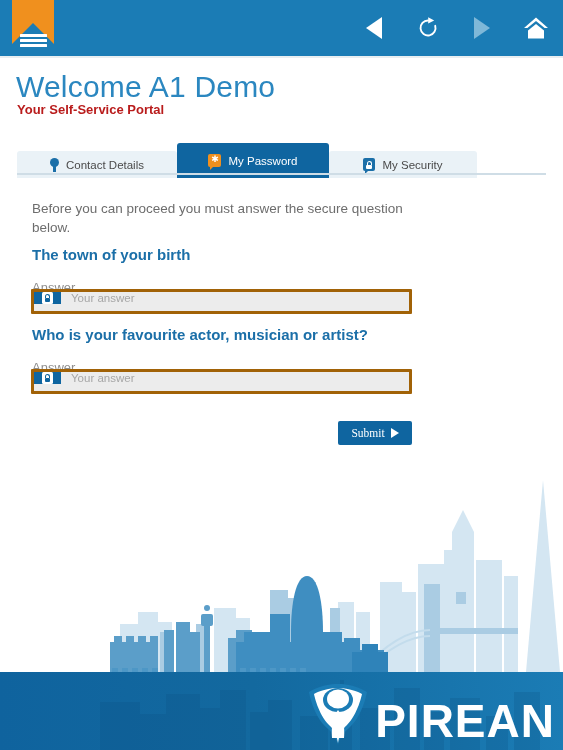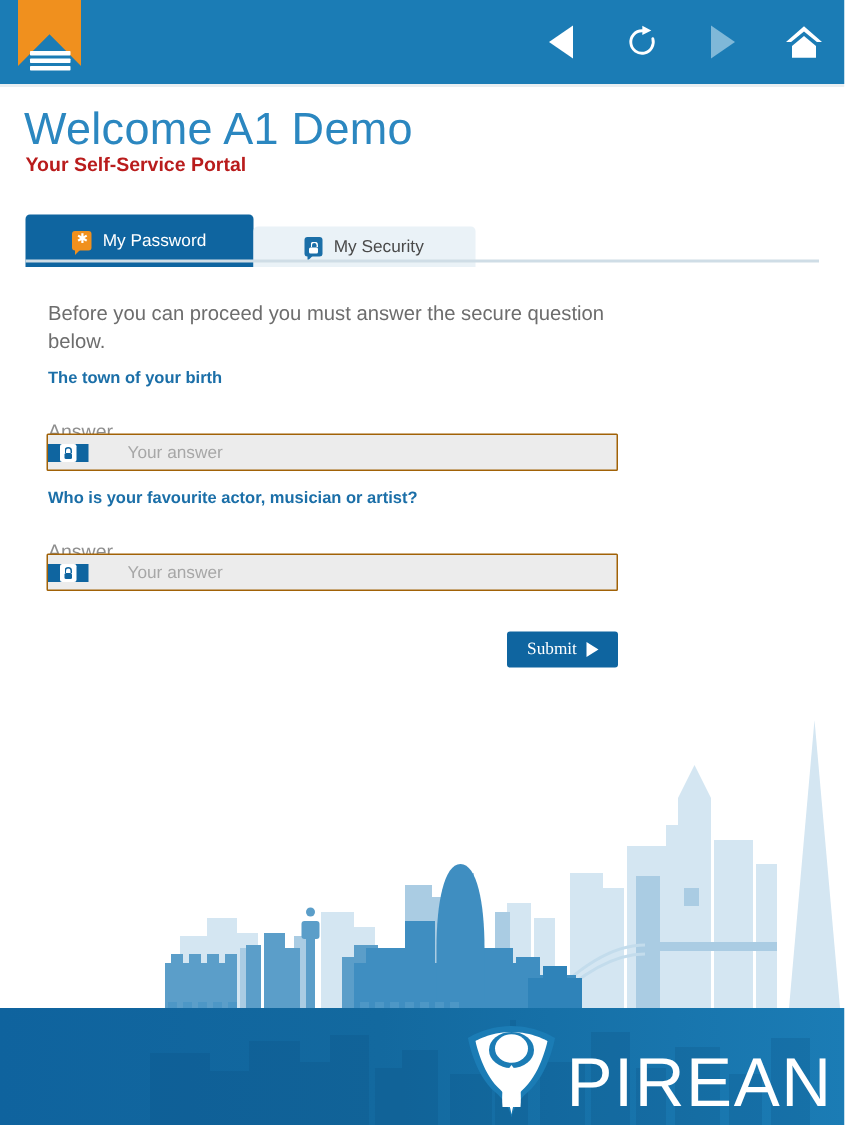--- a/index.html
+++ b/index.html
@@ -229,43 +229,42 @@
     left: 32px;
     top: 199px;
     width: 392px;
     font-size: 13.5px;
     color: #6d6d6d;
     line-height: 19px;
   }
   .q-label {
     position: absolute;
     left: 32px;
-    font-size: 11px;
+    font-size: 15px;
     font-weight: bold;
     color: #1b6fa8;
   }
   .a-label {
     position: absolute;
     left: 32px;
     font-size: 13px;
     color: #8e8e8e;
     margin-top: 12px;
   }
   .field {
     position: absolute;
     left: 31px;
     width: 381px;
     height: 25px;
     background: #ececec;
-    border: 1px solid #a16207;
+    border: 3px solid #a16207;
     box-sizing: border-box;
     display: flex;
-    align-items: center;
+    align-items: flex-start;
     border-radius: 1px;
-    gap: 16px;
   }
   .field-icon {
     width: 27px;
     background: #0f65a0;
     display: flex;
     align-items: center;
     justify-content: center;
     flex: 0 0 auto;
   }
   .lock-glyph {
@@ -359,21 +358,21 @@
   .pirean {
     position: absolute;
     right: 8px;
     bottom: 4px;
     display: flex;
     align-items: flex-end;
     gap: 6px;
   }
   .pirean-word {
     font-size: 46px;
-    font-weight: normal;
+    font-weight: bold;
     color: #ffffff;
     letter-spacing: 1px;
     line-height: 50px;
   }
 </style>
 </head>
 <body>
 
 <div class="app-header">
   <div class="brand-mark">
@@ -406,20 +405,27 @@
     </div>
   </div>
 </div>
 <div class="header-underline"></div>
 
 <div class="page-title">Welcome A1 Demo</div>
 <div class="page-subtitle">Your Self-Service Portal</div>
 
 <div class="tabs">
 
+  <div class="tab tab-contact">
+    <span class="icon-pin">
+      <span class="head"></span>
+        <span class="tip"></span>
+    </span>
+    <span>Contact Details</span>
+  </div>
 
   <div class="tab tab-password active">
     <span class="icon-pwd">
       <span class="nub"></span>
     </span>
     <span>My Password</span>
   </div>
 
   <div class="tab tab-security">
     <span class="icon-lock-tab">

